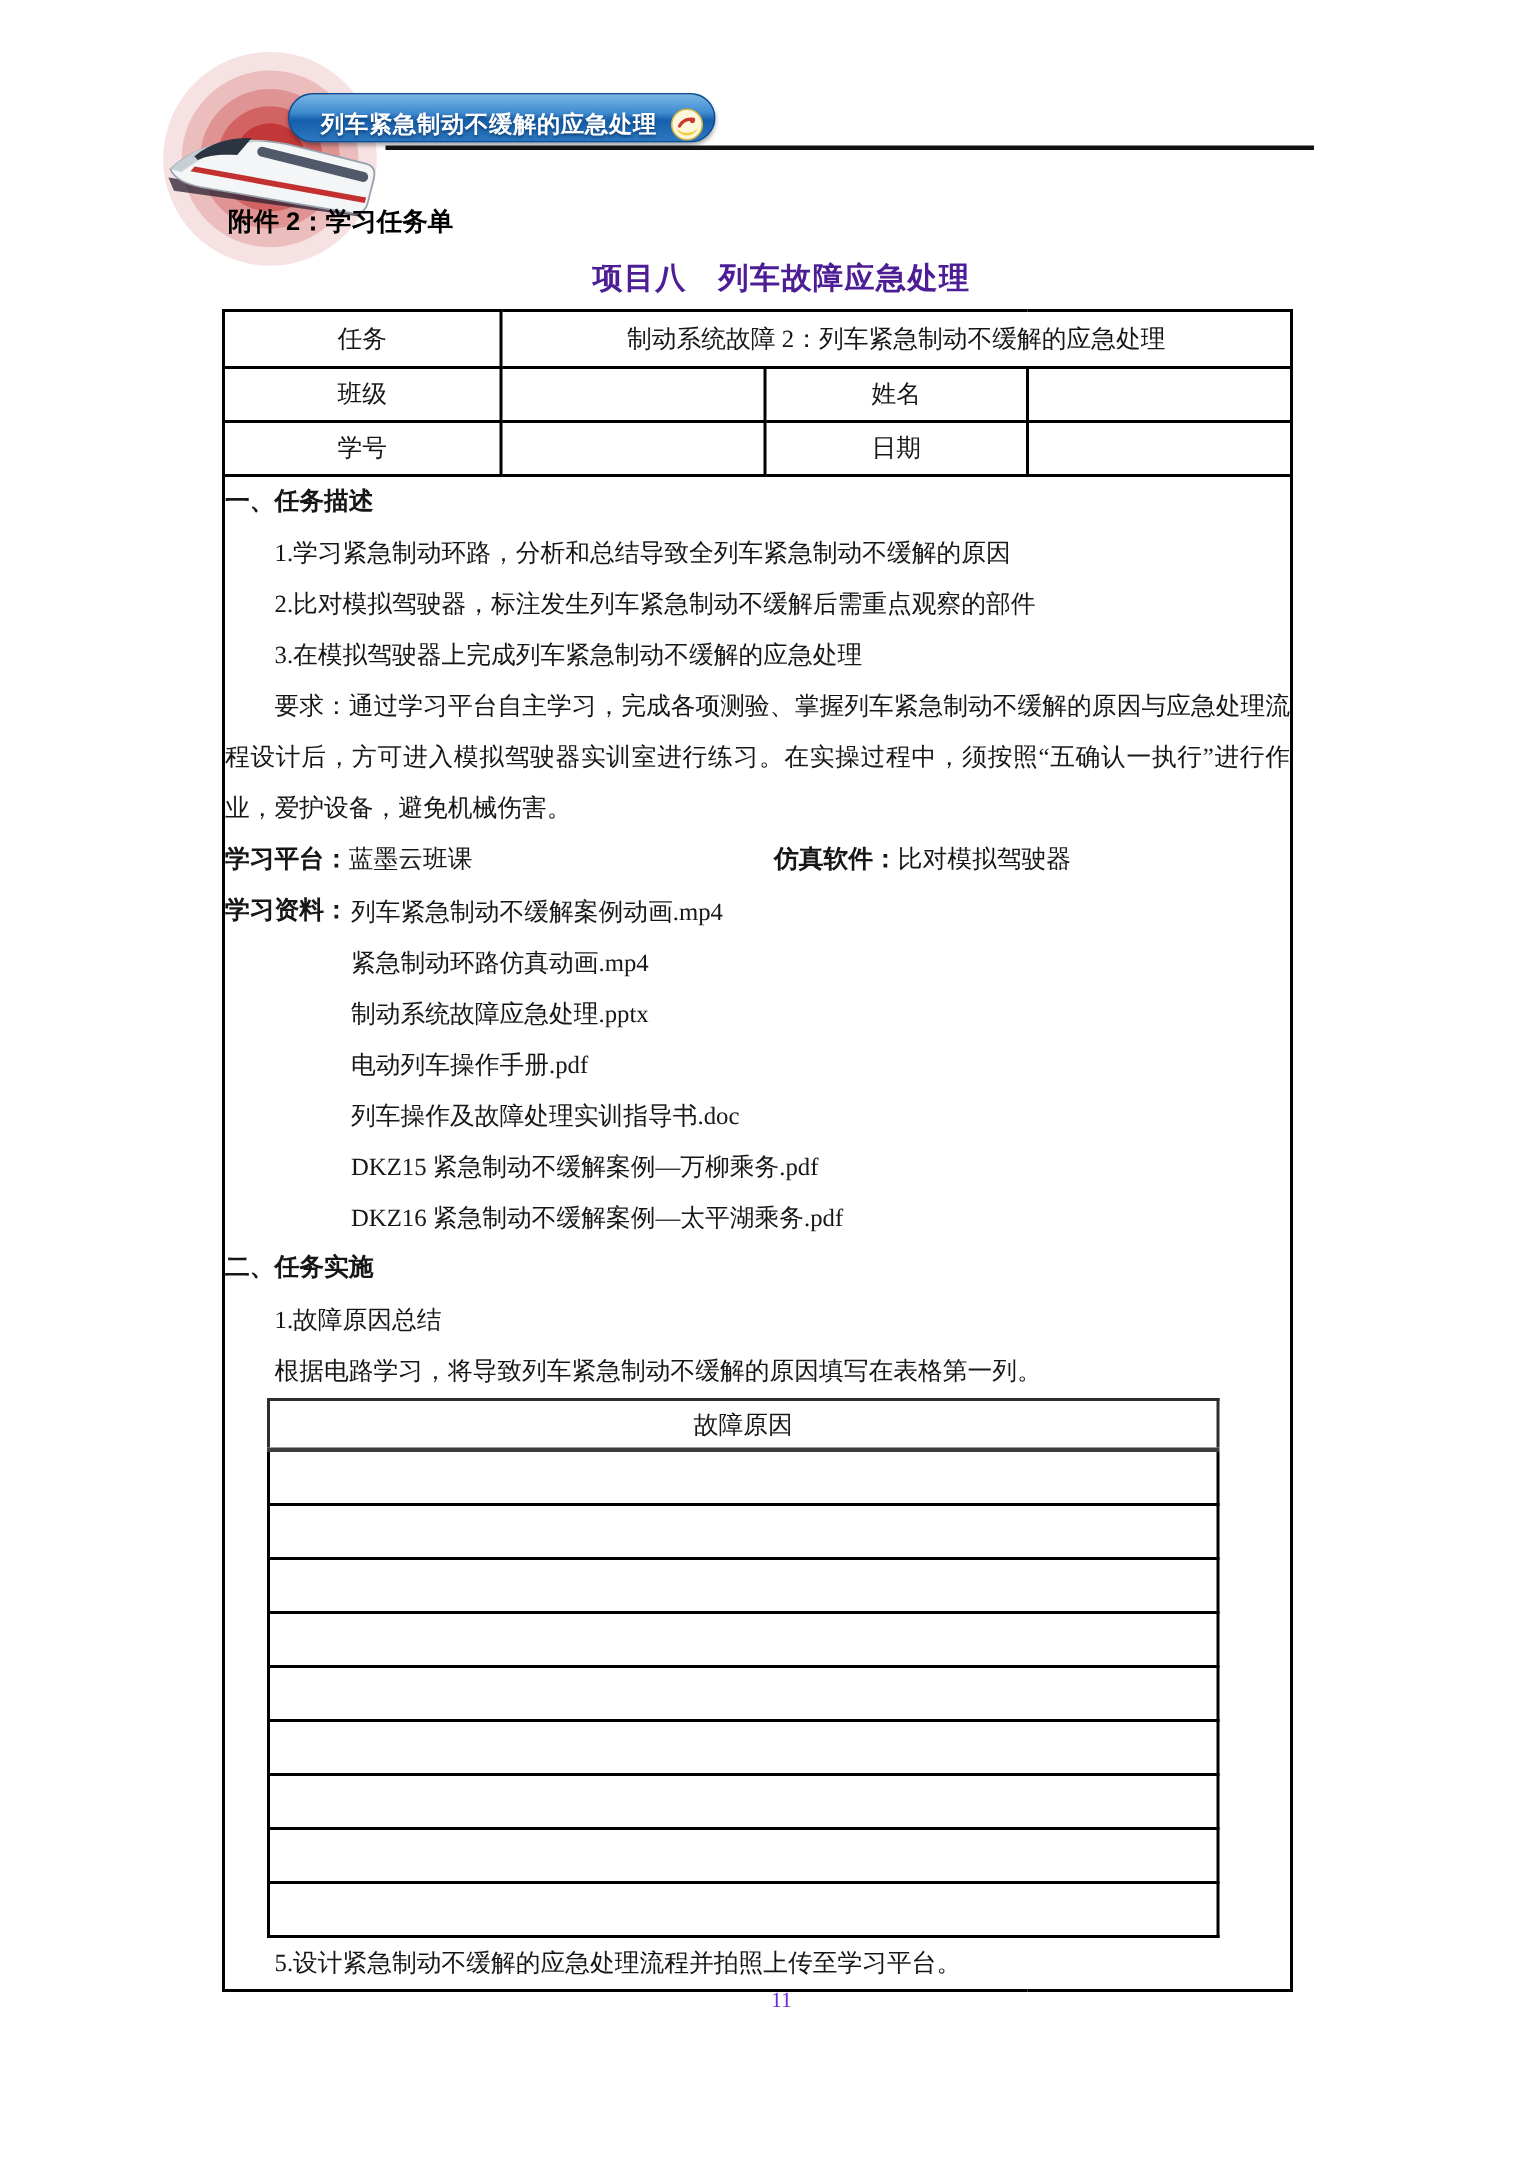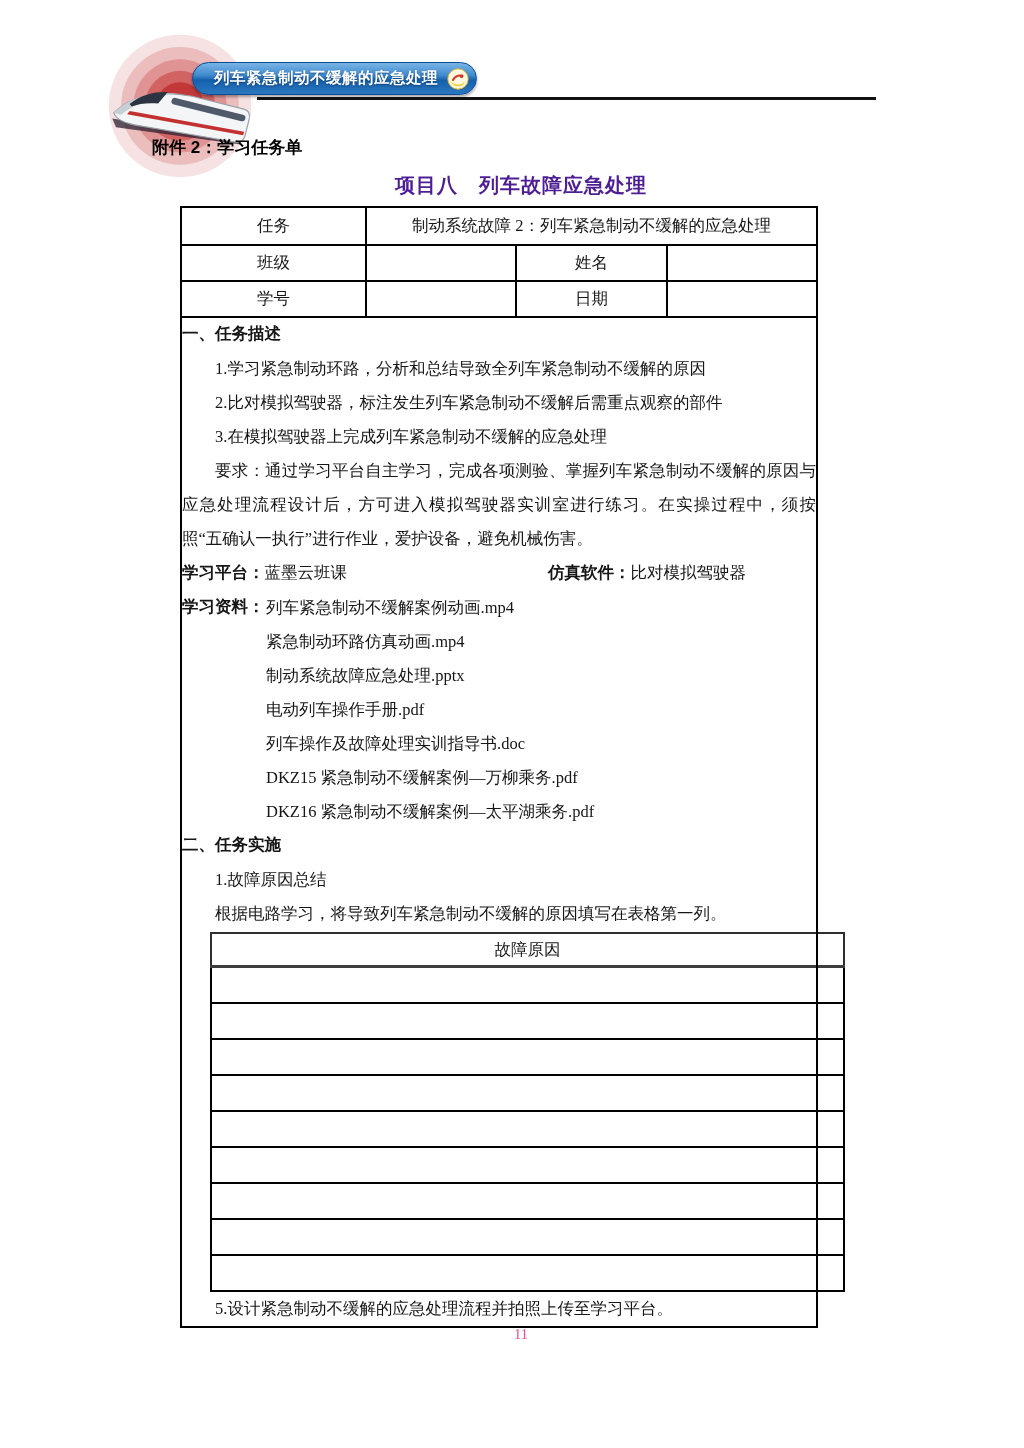--- a/index.html
+++ b/index.html
@@ -6,40 +6,40 @@
   .page{
     position:relative;width:1024px;height:1448px;background:#fff;overflow:hidden;
     font-family:"Liberation Serif","DejaVu Serif",serif;color:#161616;
   }
   
   .logo{position:absolute;left:104px;top:28px;width:152px;height:152px;}
   .banner{
     position:absolute;left:192px;top:62px;width:285px;height:33px;border-radius:17px;
     background:linear-gradient(180deg,#79b5e6 0%,#3f8ace 40%,#1560ac 55%,#2b77bf 100%);
     border:1px solid #0b4c94;box-shadow:0 2px 3px rgba(0,0,0,.35);
-    display:flex;align-items:center;justify-content:flex-end;padding:0 7px 0 30px;box-sizing:border-box;
+    display:flex;align-items:flex-end;justify-content:flex-end;padding:0 7px 0 30px;box-sizing:border-box;
   }
   .banner-title{
     color:#fff;font-weight:bold;font-size:15.5px;letter-spacing:.5px;white-space:nowrap;
     font-family:"Liberation Sans","DejaVu Sans",sans-serif;text-shadow:0 1px 2px rgba(0,30,70,.55);
     margin-right:9px;
   }
   .badge{width:22px;height:22px;flex:0 0 22px;}
   .rule{position:absolute;left:257px;top:97px;width:619px;height:3px;background:#121212;}
   .attachment{
     position:absolute;left:152px;top:136px;font-size:17px;font-weight:bold;
     font-family:"Liberation Sans","DejaVu Sans",sans-serif;color:#000;
   }
   .doc-title{
     position:absolute;left:164px;top:172px;width:714px;text-align:center;
     font-size:20px;font-weight:bold;color:#4c1d95;letter-spacing:1px;
   }
   
   table.main{
-    position:absolute;left:180px;top:206px;width:638px;border-collapse:collapse;table-layout:fixed;
+    position:absolute;left:148px;top:206px;width:714px;border-collapse:collapse;table-layout:fixed;
   }
   table.main td{border:2px solid #000;padding:0;font-size:16.5px;vertical-align:middle;}
   td.c-label{text-align:center;}
   td.c-span{text-align:center;}
   tr.ir1 td{height:36px;}
   tr.ir2 td,tr.ir3 td{height:34px;}
   td.desc{
     vertical-align:top;text-align:left;height:997px;
     padding:3px 12px 0 10px;
   }
@@ -57,21 +57,21 @@
   table.fault{
     width:635px;margin:1px 0 0 28px;border-collapse:collapse;table-layout:fixed;
     border:2px solid #2e2e2e;
   }
   table.fault th{
     height:31px;font-weight:normal;font-size:16.5px;text-align:center;
     border-bottom:3px solid #3d3d3d;padding:0;
   }
   table.fault td{height:34px;border-top:1px solid #828282;padding:0;}
   
-  .pageno{position:absolute;left:164px;top:1326px;width:714px;text-align:center;font-size:14.5px;color:#ec4899;}
+  .pageno{position:absolute;left:164px;top:1326px;width:714px;text-align:center;font-size:14.5px;color:#6d28d9;}
 </style>
 </head>
 <body>
 
 <div class="page">
 
   <div class="logo">
     <svg width="152" height="152" viewBox="0 0 160 160">
       <circle cx="80" cy="82" r="75" fill="#e9b6b6" opacity="0.40"></circle>
       <circle cx="80" cy="82" r="62" fill="#e09898" opacity="0.50"></circle>

